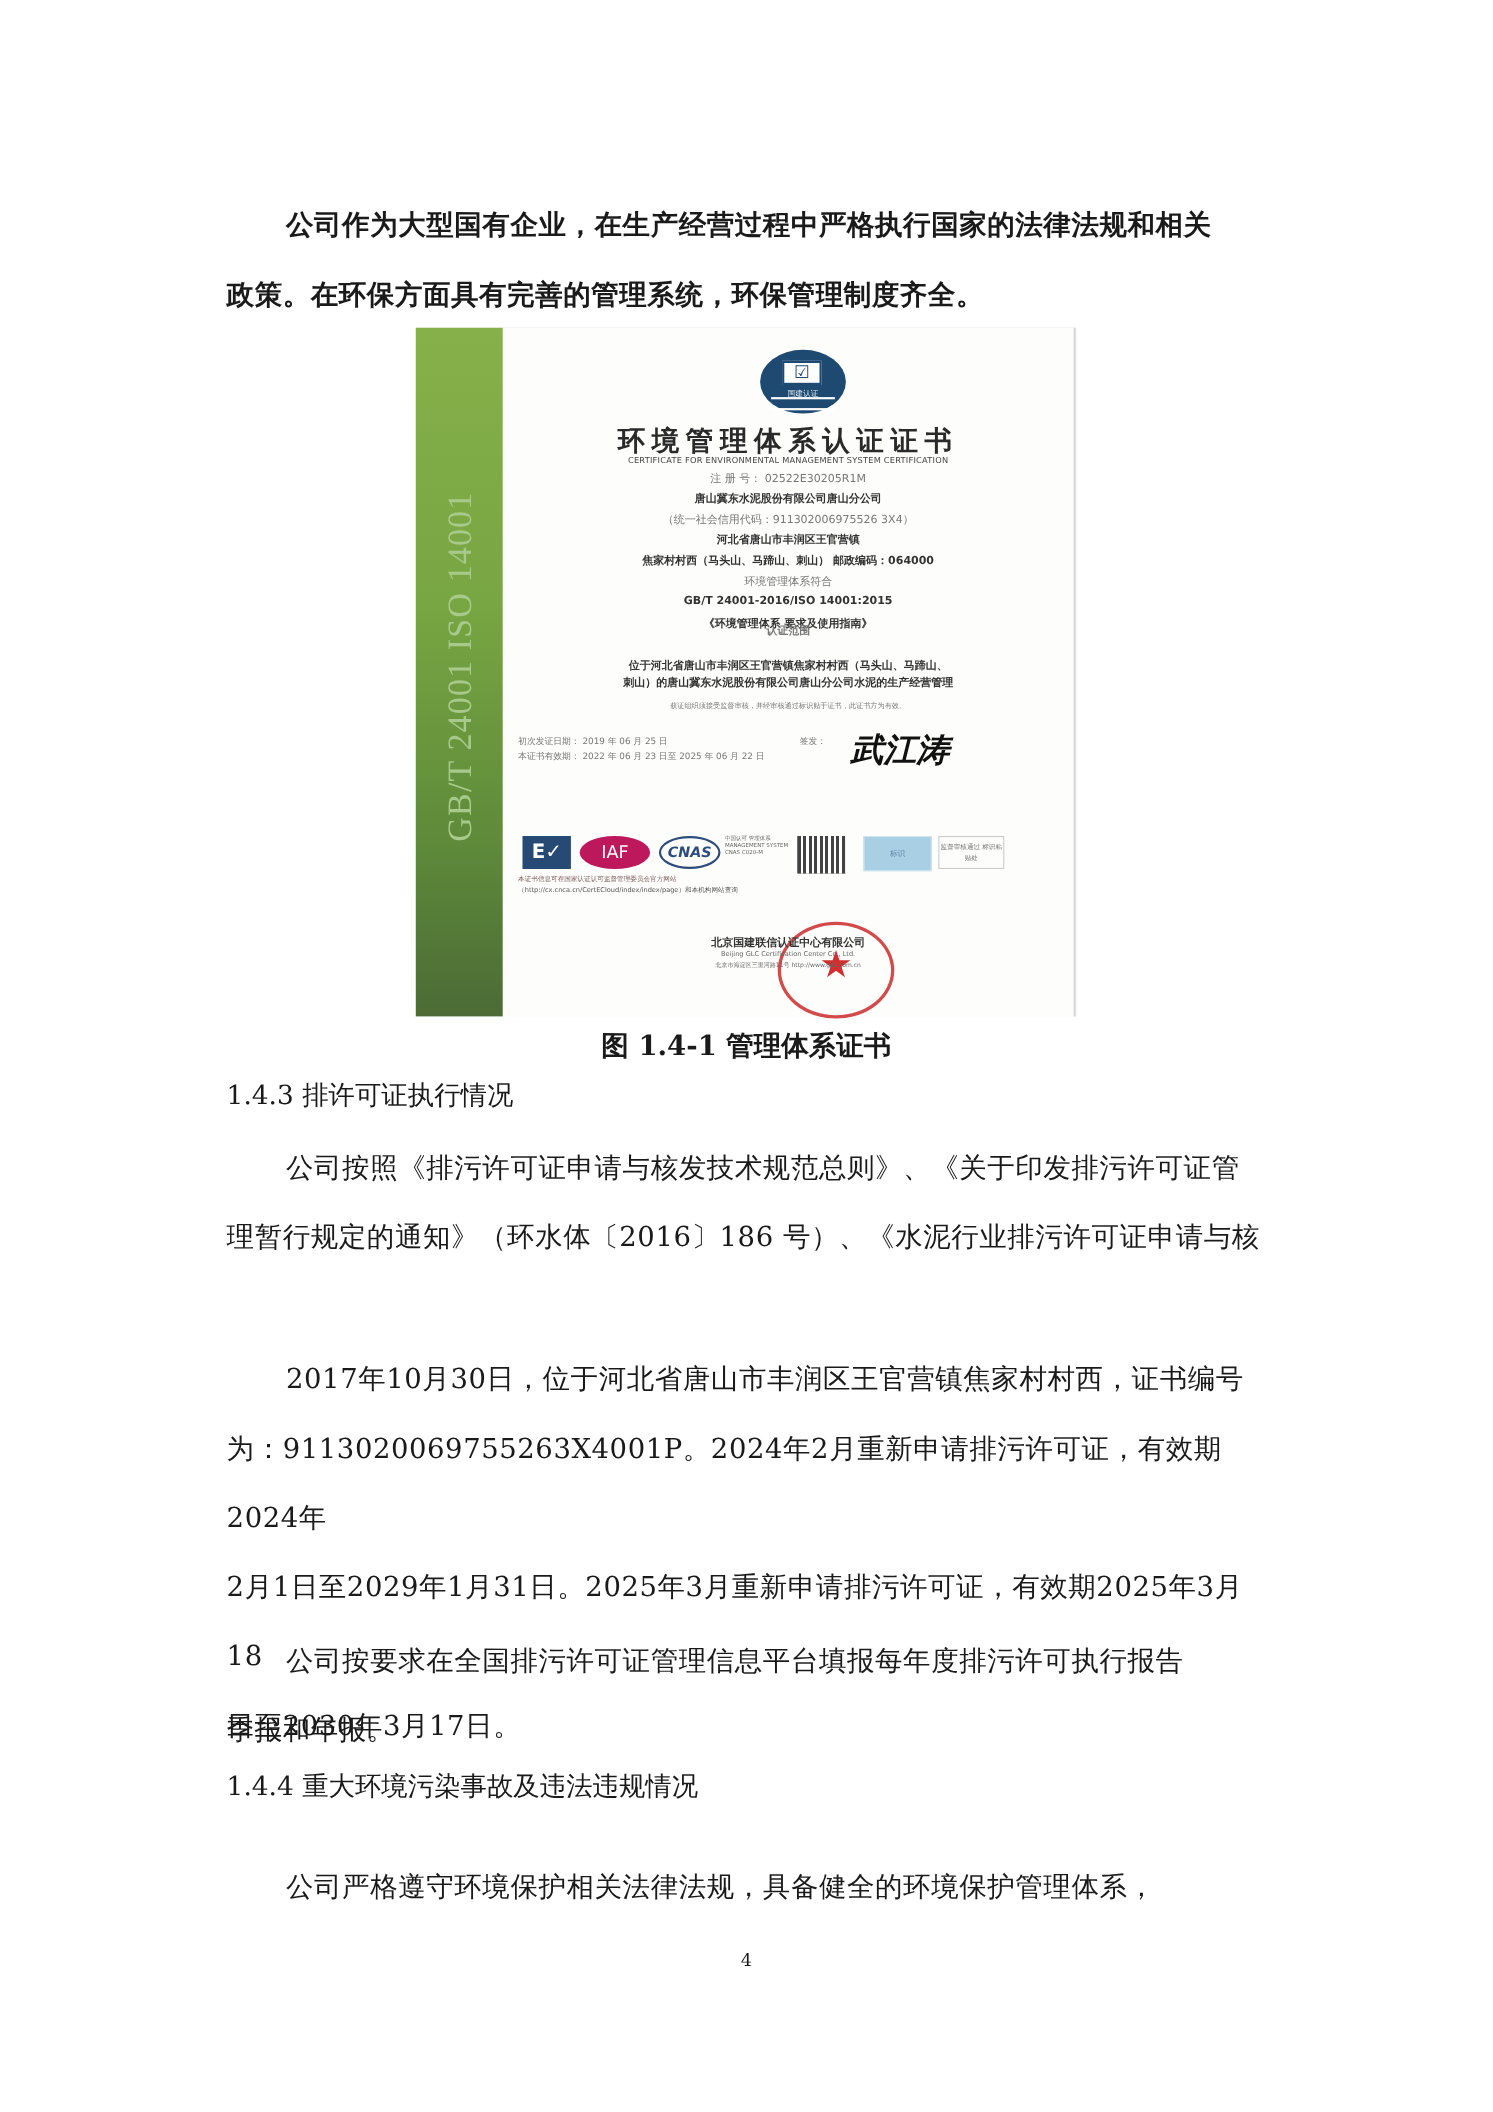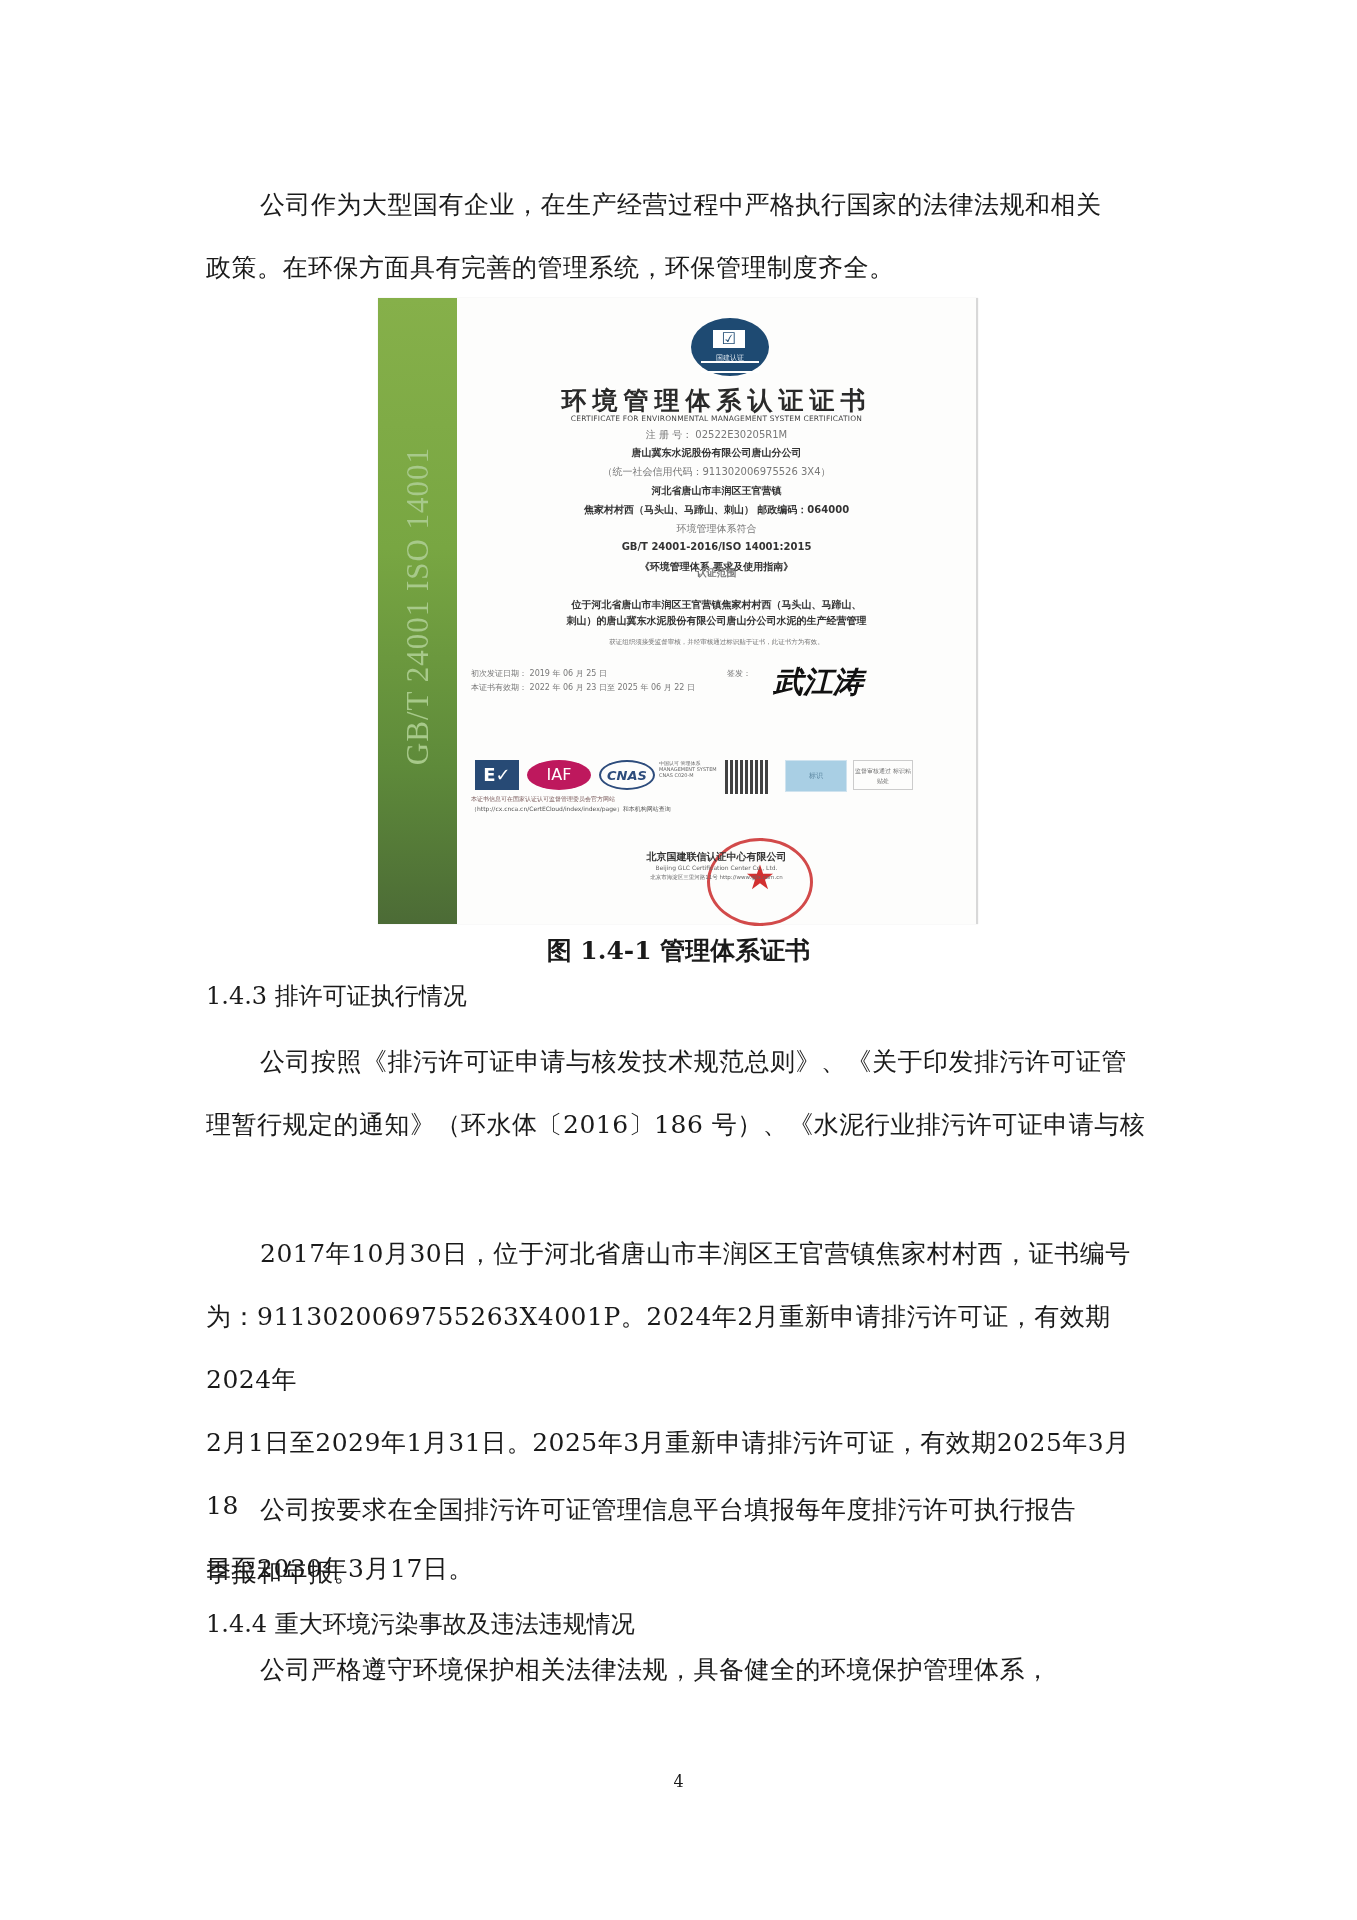--- a/index.html
+++ b/index.html
@@ -39,21 +39,21 @@
   .b-blue { left:328px; width:60px; background:#a9cfe4; border:1px solid #cfe3ef; font-size:7px; line-height:30px; color:#5d88a2; }
   .b-box { left:396px; width:60px; border:1px solid #ccc; font-size:6px; color:#777; line-height:10px; padding-top:5px; box-sizing:border-box; }
   .stamp { position:absolute; left:250px; top:540px; width:100px; height:82px; border:3px solid #d24a4a; border-radius:50%; }
   .stamp-star { position:absolute; left:0; right:0; top:16px; text-align:center; color:#d23030; font-size:34px; }
   .issuer { position:absolute; left:0; right:0; top:552px; font-size:10px; font-weight:bold; color:#333; }
   .issuer-en { position:absolute; left:0; right:0; top:566px; font-size:6px; color:#666; }
 </style>
 </head>
 <body>
 
-<div class="para" style="top:173px;">
+<div class="para" style="top:173px;font-weight:bold;">
   <div><span class="indent"></span><span>公司作为大型国有企业，在生产经营过程中严格执行国家的法律法规和相关</span></div>
   <div>政策。在环保方面具有完善的管理系统，环保管理制度齐全。</div>
 </div>
 
 <div class="cert">
   <div class="cert-band">
     <div class="cert-band-text">GB/T 24001    ISO 14001</div>
   </div>
   <div class="cert-body">
     <div class="logo">
@@ -115,17 +115,17 @@
   <div>日至2030年3月17日。</div>
 </div>
 
 <div class="para" style="top:1478px;">
   <div><span class="indent"></span><span>公司按要求在全国排污许可证管理信息平台填报每年度排污许可执行报告</span></div>
   <div>季报和年报。</div>
 </div>
 
 <div class="heading" style="top:1608px;">1.4.4  重大环境污染事故及违法违规情况</div>
 
-<div class="para" style="top:1640px;font-family:Liberation Mono, monospace;">
+<div class="para" style="top:1684px;">
   <div><span class="indent"></span><span>公司严格遵守环境保护相关法律法规，具备健全的环境保护管理体系，</span></div>
 </div>
 
 <div class="page-num">4</div>
 
 </body></html>

